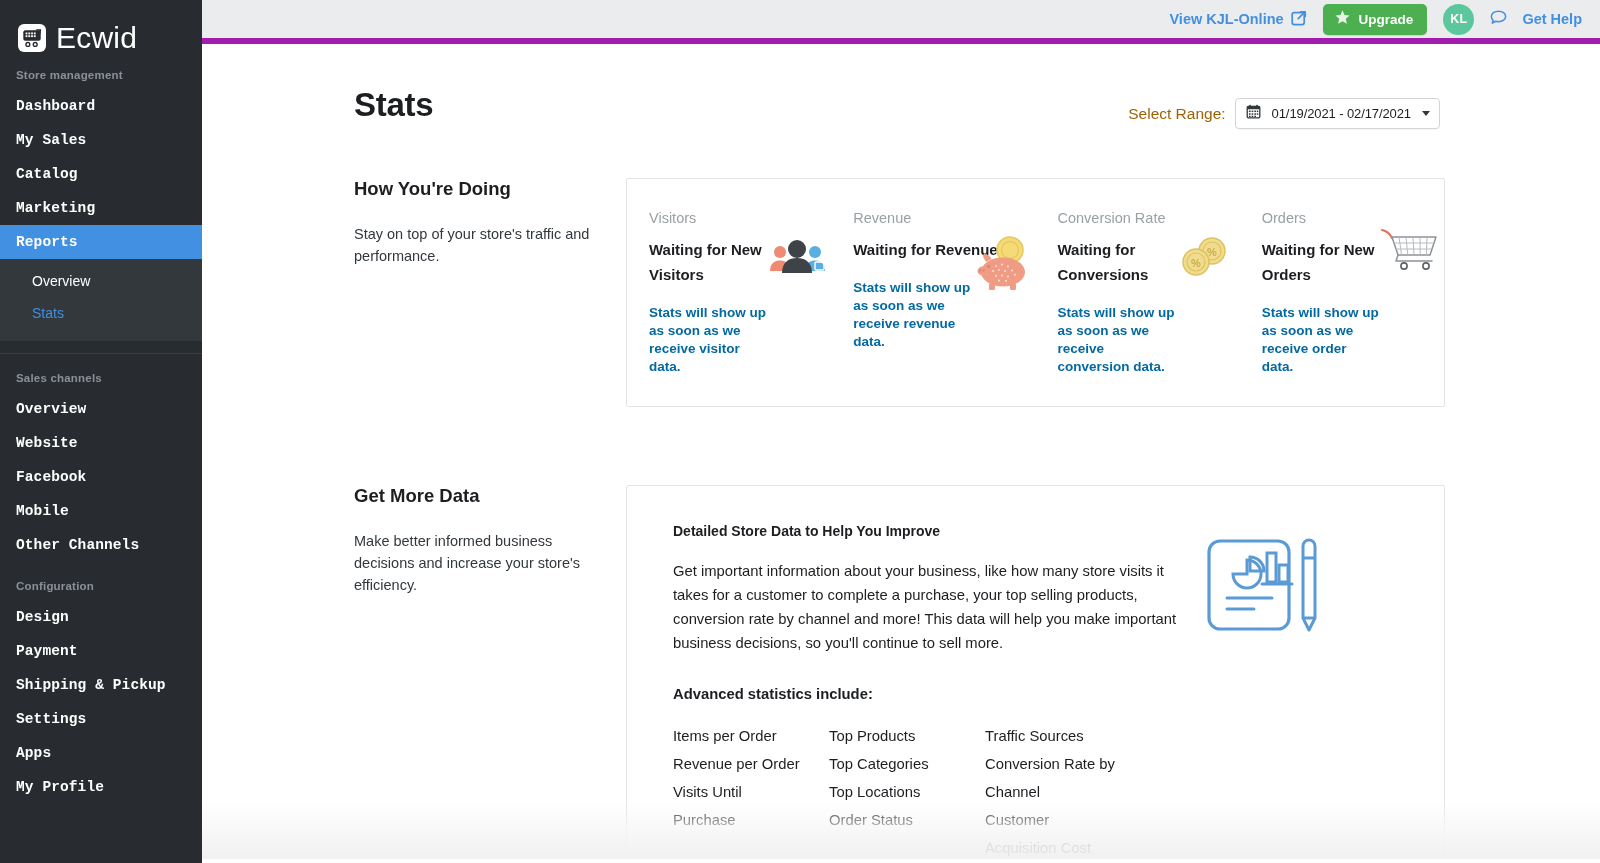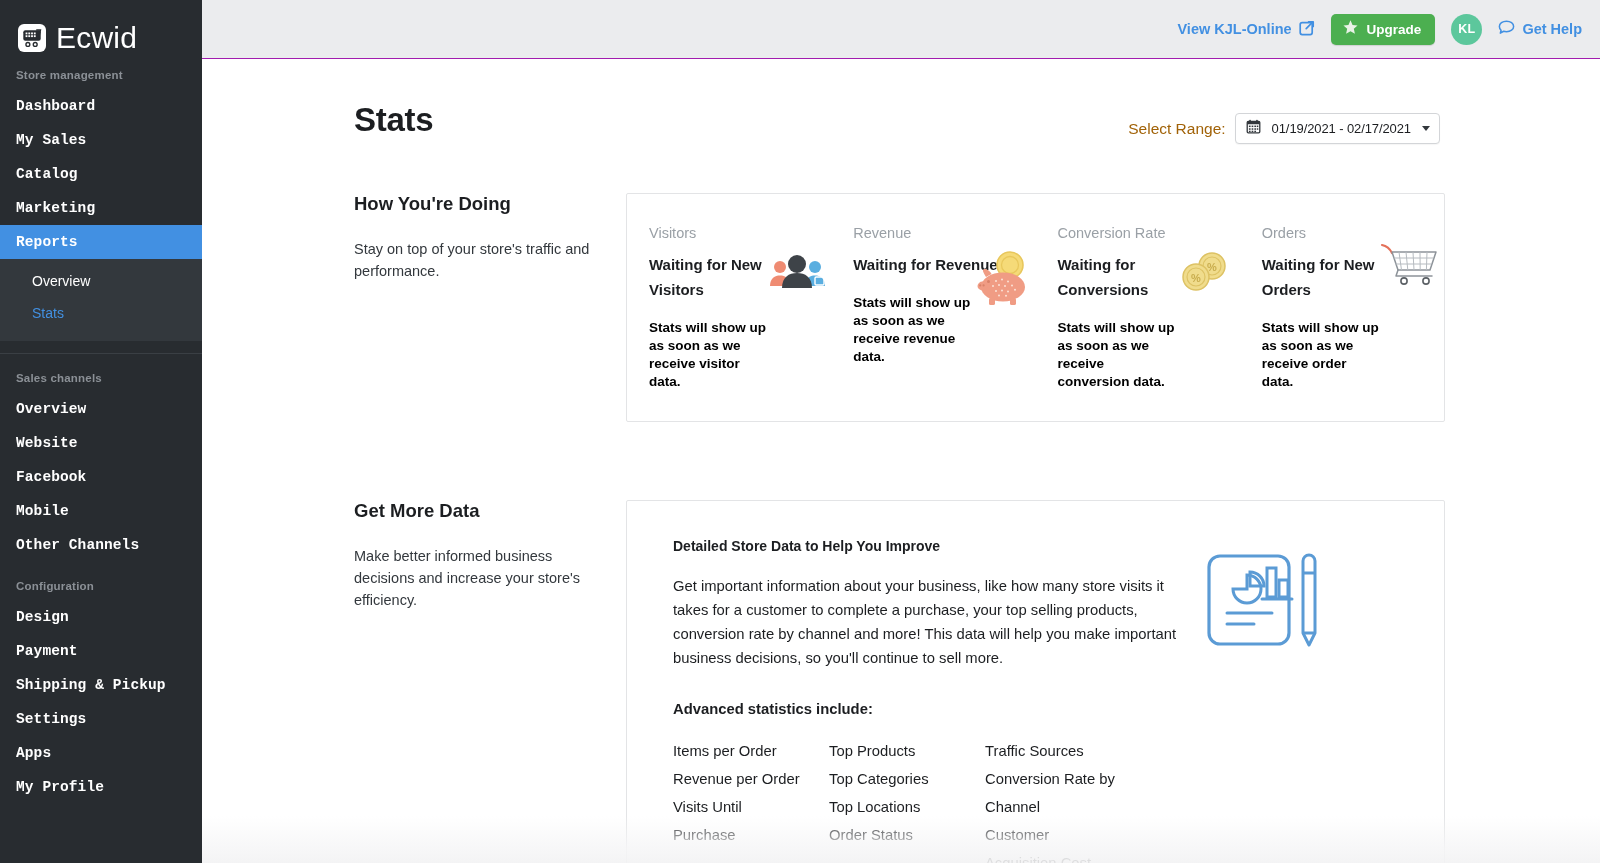--- a/index.html
+++ b/index.html
@@ -51,24 +51,24 @@
   .subnav-item.current { color: #4290e2; }
   .nav-divider { height: 1px; background: #3a3f44; margin: 12px 0 0 0; }
   .sidebar-space { height: 12px; }
 
   
   .main {
     flex: 1 1 auto; height: 863px; position: relative;
     background: #ffffff; overflow: hidden;
   }
   .topbar {
-    height: 59px; background: #ebecee;
+    height: 44px; background: #ebecee;
     display: flex; align-items: center; justify-content: flex-end;
     padding-right: 18px; gap: 16px;
-    border-bottom: 1px solid #a21caf;
+    border-bottom: 6px solid #a21caf;
   }
   .view-store {
     color: #4290e2; font-size: 14.5px; font-weight: 700;
     display: flex; align-items: center; gap: 7px; cursor: pointer;
   }
   .ext-icon { display: block; }
   .upgrade-btn {
     background: #4caf50; color: #ffffff; border-radius: 5px;
     height: 31px; display: flex; align-items: center; gap: 8px;
     padding: 0 14px 0 11px; font-size: 13.5px; font-weight: 700;
@@ -77,21 +77,21 @@
     box-shadow: 0 1px 1px rgba(0,0,0,.12);
   }
   .avatar {
     width: 31px; height: 31px; border-radius: 50%;
     background: #5cc79c; color: #ffffff;
     display: flex; align-items: center; justify-content: center;
     font-size: 12.5px; font-weight: 700; cursor: pointer; letter-spacing: .3px;
   }
   .get-help {
     color: #4290e2; font-size: 14.5px; font-weight: 700;
-    display: flex; align-items: center; gap: 7px; cursor: pointer;
+    display: flex; align-items: center; gap: 15px; cursor: pointer;
   }
 
   .content {
     position: relative; height: 815px; overflow: hidden;
     padding: 0 0 0 0;
   }
   .page-head {
     display: flex; align-items: flex-start; justify-content: space-between;
     padding: 43px 160px 0 152px;
   }
@@ -136,21 +136,21 @@
   .kpi-row { display: flex; padding: 30px 0 30px 0; }
   .kpi { flex: 1 1 0; padding: 0 10px 0 22px; position: relative; min-width: 0; }
   .kpi-label {
     font-size: 14.5px; color: #9aa0a6; font-weight: 400; line-height: 18px;
   }
   .kpi-value {
     font-size: 15px; color: #1c1e21; font-weight: 700; line-height: 25px;
     margin-top: 10px; max-width: 150px;
   }
   .kpi-note {
-    font-size: 13.5px; color: #000000; font-weight: 700; line-height: 18px;
+    font-size: 13.5px; color: #0369a1; font-weight: 700; line-height: 18px;
     margin-top: 17px; max-width: 120px;
   }
   .kpi-art {
     position: absolute; right: 2px; top: 26px;
     width: 62px; height: 50px; pointer-events: none;
   }
 
   
   .gmd { padding: 33px 40px 0 46px; display: flex; }
   .gmd-body { flex: 1 1 auto; max-width: 520px; }

